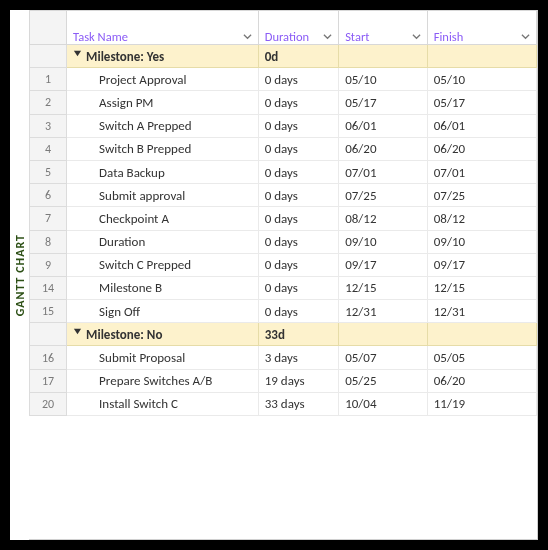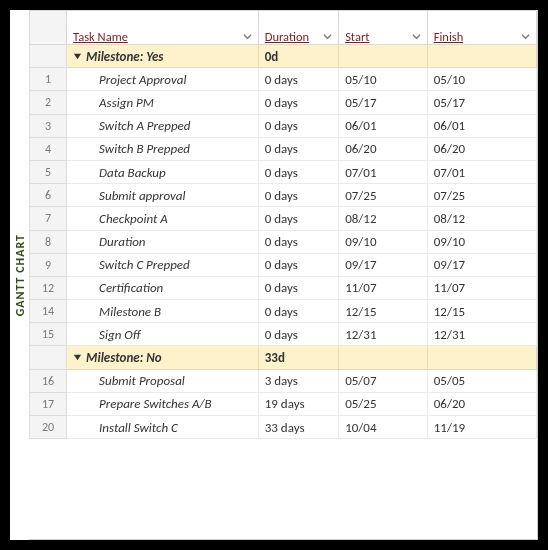--- a/index.html
+++ b/index.html
@@ -47,25 +47,24 @@
     .col-task { width: 186px; }
     .col-dur { width: 78px; }
     .col-start { width: 86px; }
     .col-finish { width: 106px; }
 
     .hdr-row td {
       border: 1px solid #d8d8d8;
       background: #fff;
       height: 34px;
       vertical-align: middle;
-      color: #7f1d1d;
+      color: #8b5cf6;
       font-size: 12.5px;
       padding: 17px 6px 0 6px;
       position: relative;
-      text-decoration: underline;
     }
     .hdr-row td.rownum { background:#f4f4f4; }
     .hdr-cell { display:flex; align-items:center; justify-content:space-between; }
     .drop-icon svg { display:block; }
 
     .data-row td {
       border: 1px solid #eaeaea;
       height: 23.2px;
       vertical-align: middle;
       padding: 0 6px;
@@ -80,21 +79,21 @@
       border: 1px solid #dcdcdc;
     }
     .group-row td {
       background: #fdf2cc;
       font-weight: 600;
       font-style: normal;
       border: 1px solid #e6dca8;
     }
     .group-row td.rownum { background:#f4f4f4; font-weight:normal; }
     .group-row .duration { font-weight: 600; }
-    .task-cell { display:flex; align-items:center; gap:4px;font-style:italic; }
+    .task-cell { display:flex; align-items:flex-start; gap:4px; }
     .indent { display:inline-block; width:22px; }
     .collapse-icon svg { display:block; }
   </style>
 </head>
 <body>
 
 <div class="app-frame">
   <div class="vertical-label">GANTT CHART</div>
 
   <div class="sheet-area">
@@ -274,32 +273,20 @@
               <div class="task-cell">
                 <span class="indent"></span>
                 <span>Switch C Prepped</span>
               </div>
             </td>
             <td>0 days</td>
             <td>09/17</td>
             <td>09/17</td>
           </tr>
           <tr class="data-row">
-            <td class="rownum">12</td>
-            <td>
-              <div class="task-cell">
-                <span class="indent"></span>
-                <span>Certification</span>
-              </div>
-            </td>
-            <td>0 days</td>
-            <td>11/07</td>
-            <td>11/07</td>
-          </tr>
-          <tr class="data-row">
             <td class="rownum">14</td>
             <td>
               <div class="task-cell">
                 <span class="indent"></span>
                 <span>Milestone B</span>
               </div>
             </td>
             <td>0 days</td>
             <td>12/15</td>
             <td>12/15</td>

